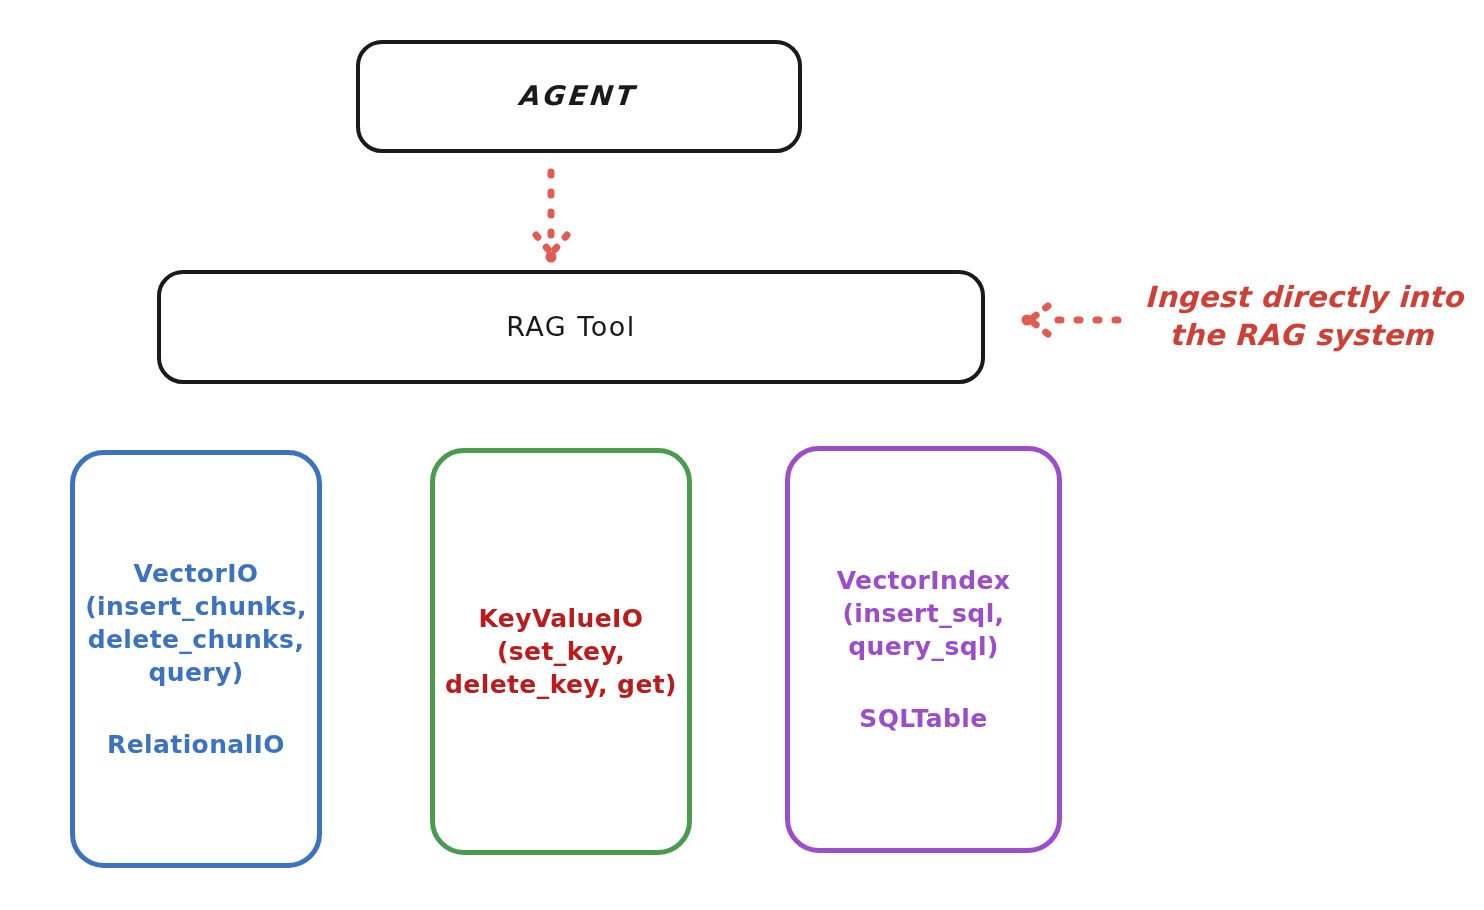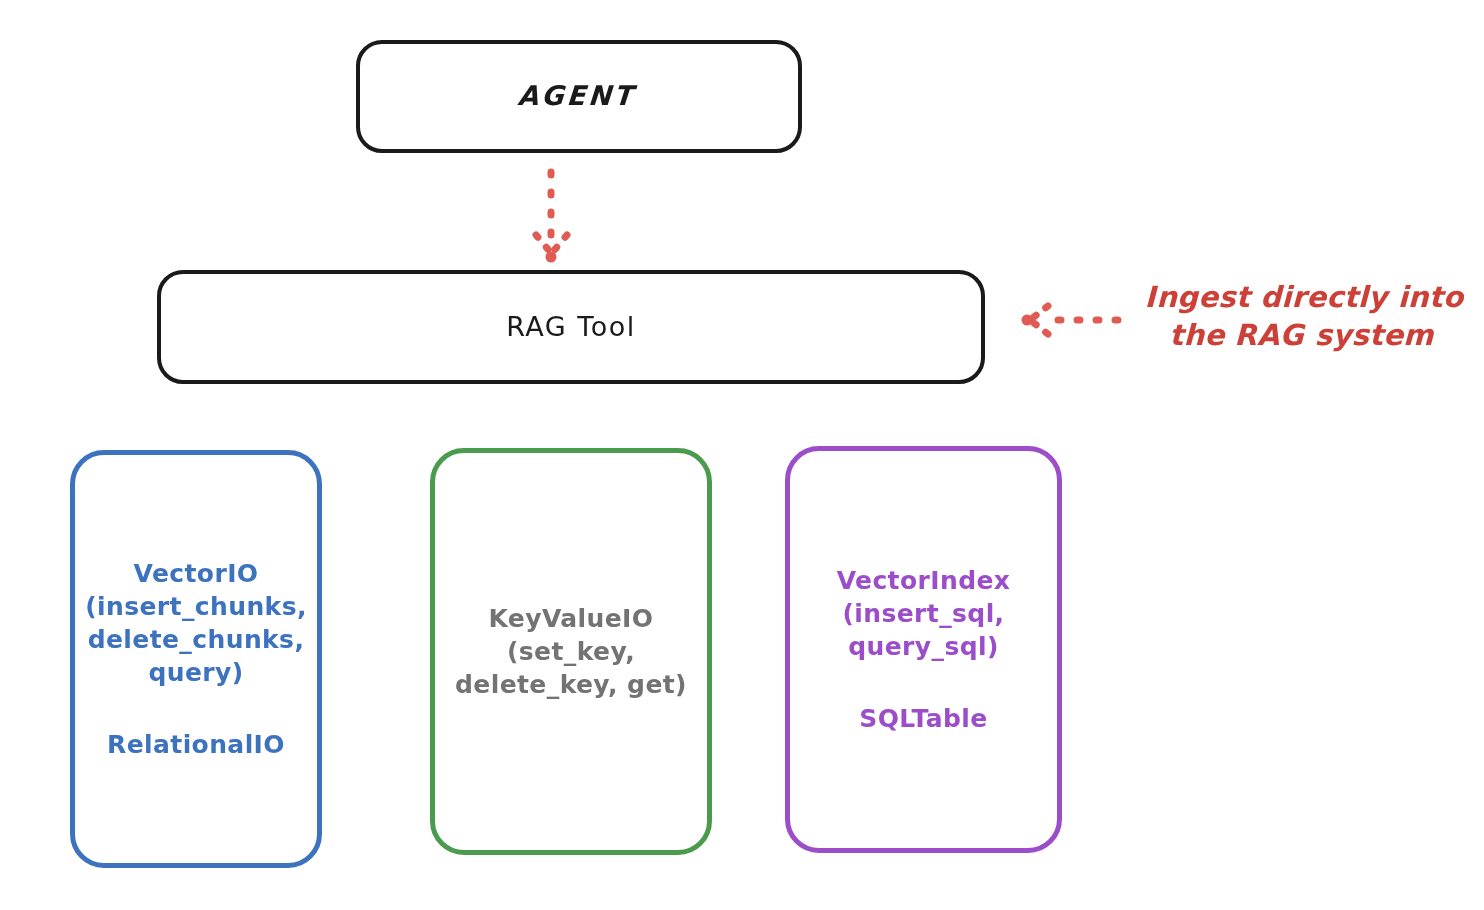--- a/index.html
+++ b/index.html
@@ -117,21 +117,21 @@
   <div class="node node-color" id="node-vector" style="left:70px; top:450px; width:252px; height:418px; border-color:#3c72be; color:#3c72be;">
     <div class="stack">
       <div class="api-block">VectorIO
 (insert_chunks,
 delete_chunks,
 query)</div>
       <div class="index-block">RelationalIO</div>
     </div>
   </div>
 
-  <div class="node node-color" id="node-keyvalue" style="left:430px; top:448px; width:282px; height:407px; border-color:#4a9b4e; color:#737373;">
+  <div class="node node-color" id="node-keyvalue" style="left:430px; top:448px; width:262px; height:407px; border-color:#4a9b4e; color:#b91c1c;">
     <div class="stack">
       <div class="api-block">KeyValueIO
 (set_key,
 delete_key, get)</div>
     </div>
   </div>
 
   <div class="node node-color" id="node-relational" style="left:785px; top:446px; width:277px; height:407px; border-color:#9b4dca; color:#9b4dca;">
     <div class="stack">
       <div class="api-block">VectorIndex

